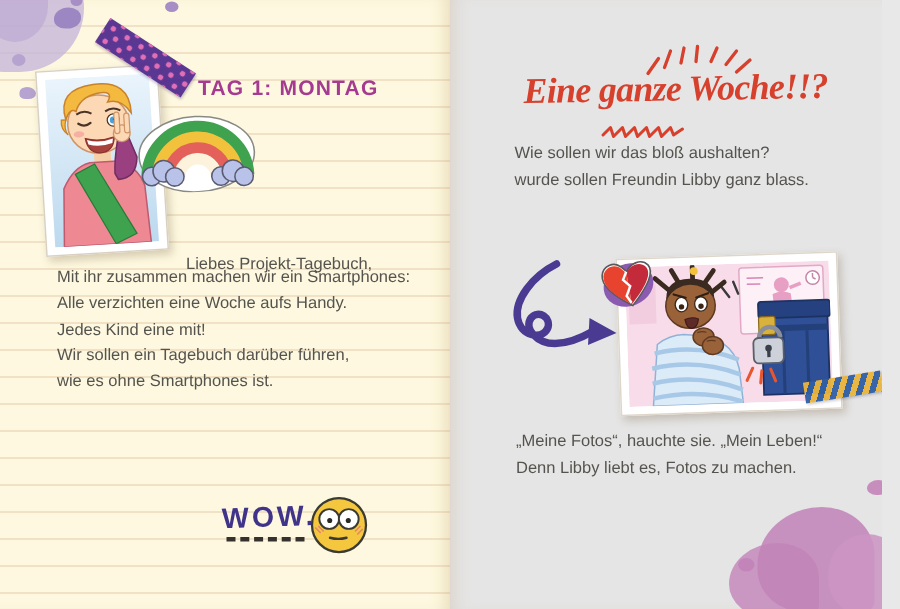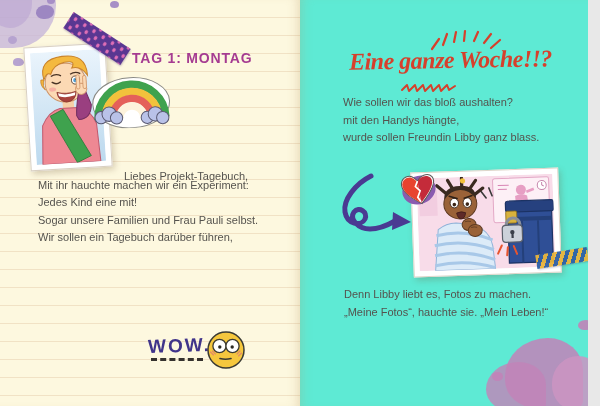--- a/index.html
+++ b/index.html
@@ -6,21 +6,21 @@
   .book { position:relative; width:588px; height:406px; overflow:hidden;
           font-family:"Liberation Sans",sans-serif; background:#fff; }
   .page { position:absolute; top:0; height:406px; width:300px; }
   .page-left {
     left:0;
     background: repeating-linear-gradient(to bottom,
       #fdf8df 0px, #fdf8df 16.6px, #f1e2c5 16.6px, #f1e2c5 18px);
     box-shadow: inset -9px 0 12px -8px rgba(170,130,70,0.30);
   }
   .page-right {
-    left:300px; background:#5eead4;
+    left:300px; background:#e5e5e5;
     box-shadow: inset 9px 0 12px -8px rgba(190,155,110,0.30);
   }
   .abs { position:absolute; }
 
   
   .blob { position:absolute; pointer-events:none; }
   .blob-a { left:-24px; top:-32px; width:80px; height:80px; background:#c7b6da; border-radius:46% 54% 62% 38%; opacity:.8; }
   .blob-a2{ left:-10px; top:-18px; width:42px; height:46px; background:#b8a3d2; border-radius:50% 44% 56% 50%; opacity:.55; }
   .blob-b { left:36px; top:5px;  width:18px; height:14px; background:#9d87c2; border-radius:60% 50% 55% 45%; }
   .blob-c { left:47px; top:-3px; width:8px;  height:7px;  background:#a78fc6; border-radius:50%; }
@@ -143,24 +143,25 @@
           <circle cx="54" cy="46" r="6"></circle>
             <circle cx="62" cy="43" r="7"></circle>
             <circle cx="69" cy="47" r="6"></circle>
         </g>
       </svg>
     </div>
 
     <div class="abs bodytext salutation">Liebes Projekt-Tagebuch,</div>
 
     <div class="abs bodytext body-left">
-      <div>Mit ihr hauchte machen wir ein Experiment:</div>
+      <div>Mit ihr zusammen machen wir ein Smartphones:</div>
+      <div>Alle verzichten eine Woche aufs Handy.</div>
       <div>Jedes Kind eine mit!</div>
-      <div>Sogar unsere Familien und Frau Pauli selbst.</div>
       <div>Wir sollen ein Tagebuch darüber führen,</div>
+      <div>wie es ohne Smartphones ist.</div>
     </div>
 
     <div class="abs wow">WOW.</div>
     <div class="abs wow-underline"></div>
 
     <div class="abs emoji">
       <svg viewBox="0 0 40 40">
         <circle cx="20" cy="20" r="18" fill="#f5c73e" stroke="#3a3a33" stroke-width="1.5"></circle>
         <circle cx="13.5" cy="16" r="6.6" fill="#ffffff" stroke="#3a3a33" stroke-width="1.3"></circle>
         <circle cx="26.5" cy="16" r="6.6" fill="#ffffff" stroke="#3a3a33" stroke-width="1.3"></circle>
@@ -192,21 +193,20 @@
     </svg>
 
     <div class="abs title">Eine ganze Woche!!?</div>
 
     <svg class="abs squiggle" viewBox="0 0 58 14">
       <polyline points="2,10 7,5 9,11 15,5 17,11 23,5 25,11 31,5 33,11 39,5 41,11 47,5 49,10 55,6" fill="none" stroke="#d6402c" stroke-width="2" stroke-linecap="round" stroke-linejoin="round"></polyline>
     </svg>
 
     <div class="abs bodytext body-right">
       <div>Wie sollen wir das bloß aushalten?</div>
-      <div>mit den Handys hängte,</div>
       <div>wurde sollen Freundin Libby ganz blass.</div>
     </div>
 
     <svg class="abs arrow" viewBox="0 0 80 68">
       <path d="M34,4 C18,12 6,28 8,40 C10,52 24,55 28,47 C31,40 22,34 17,40 C12,47 21,57 33,57 C43,57 51,53 58,49" fill="none" stroke="#4a3a92" stroke-width="5" stroke-linecap="round"></path>
       <polygon points="56,40 74,50 55,58" fill="#4a3a92"></polygon>
     </svg>
 
     <div class="photo photo-libby">
       <svg viewBox="0 0 136 93">
@@ -283,22 +283,22 @@
         <path d="M19,30 C8,22 2,15 3.5,8.5 C5,3 12,1 16,5.5 L19,9 C21,4.5 29,2 32.5,7 C36,12.5 29,21 19,30 Z" fill="#ffffff" stroke="#5a5a5a" stroke-width="1" transform="translate(-1,-1.5) scale(1.08)"></path>
         <path d="M19,30 C8,22 2,15 3.5,8.5 C5,3 12,1 16,5.5 L19,9 Z" fill="#e8432f"></path>
         <path d="M19,9 C21,4.5 29,2 32.5,7 C36,12.5 29,21 19,30 Z" fill="#c42b3a"></path>
         <polyline points="19,8 16,13 20,18 16.5,24 19,29" fill="none" stroke="#ffffff" stroke-width="1.6"></polyline>
       </svg>
     </div>
 
     <div class="abs tape-right"></div>
 
     <div class="abs bodytext caption">
+      <div>„Meine Fotos“, hauchte sie. „Mein Leben!“</div>
       <div>Denn Libby liebt es, Fotos zu machen.</div>
-      <div>„Meine Fotos“, hauchte sie. „Mein Leben!“</div>
     </div>
 
     <div class="blob cloud1"></div>
     <div class="blob cloud2"></div>
     <div class="blob cloud3"></div>
     <div class="blob cloud4"></div>
     <div class="blob cloud5"></div>
   </div>
 </div>
 

